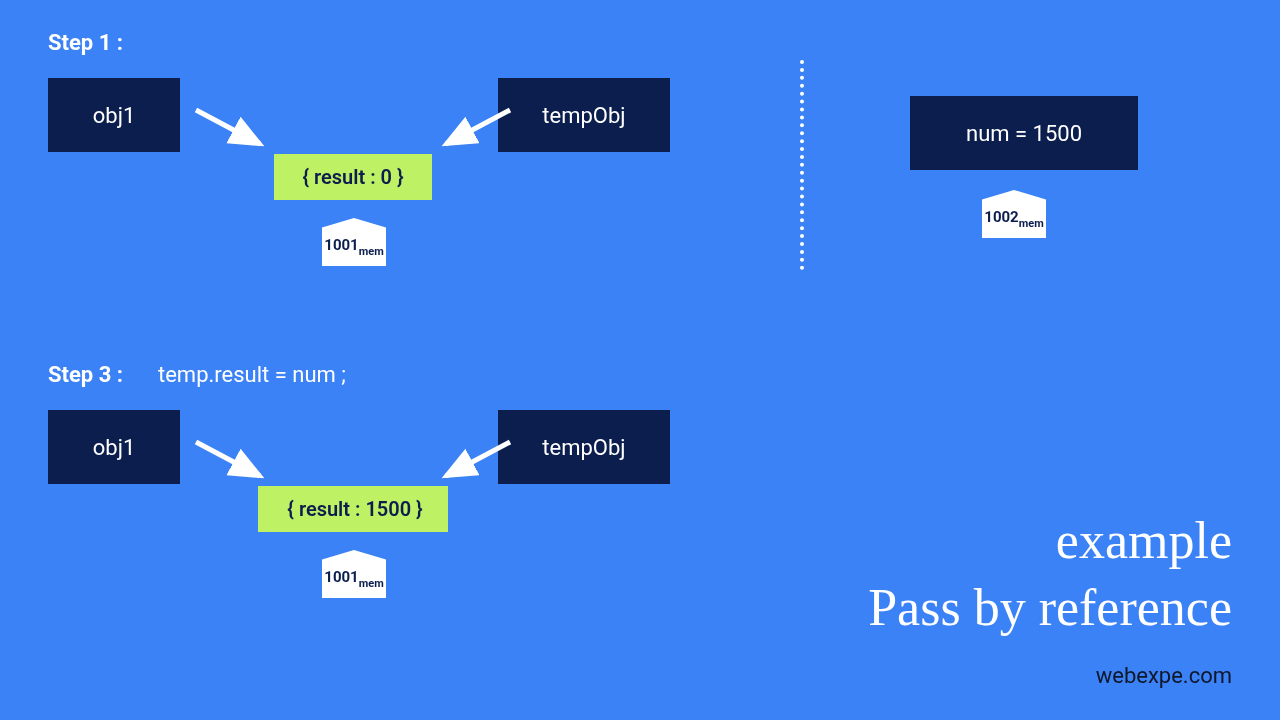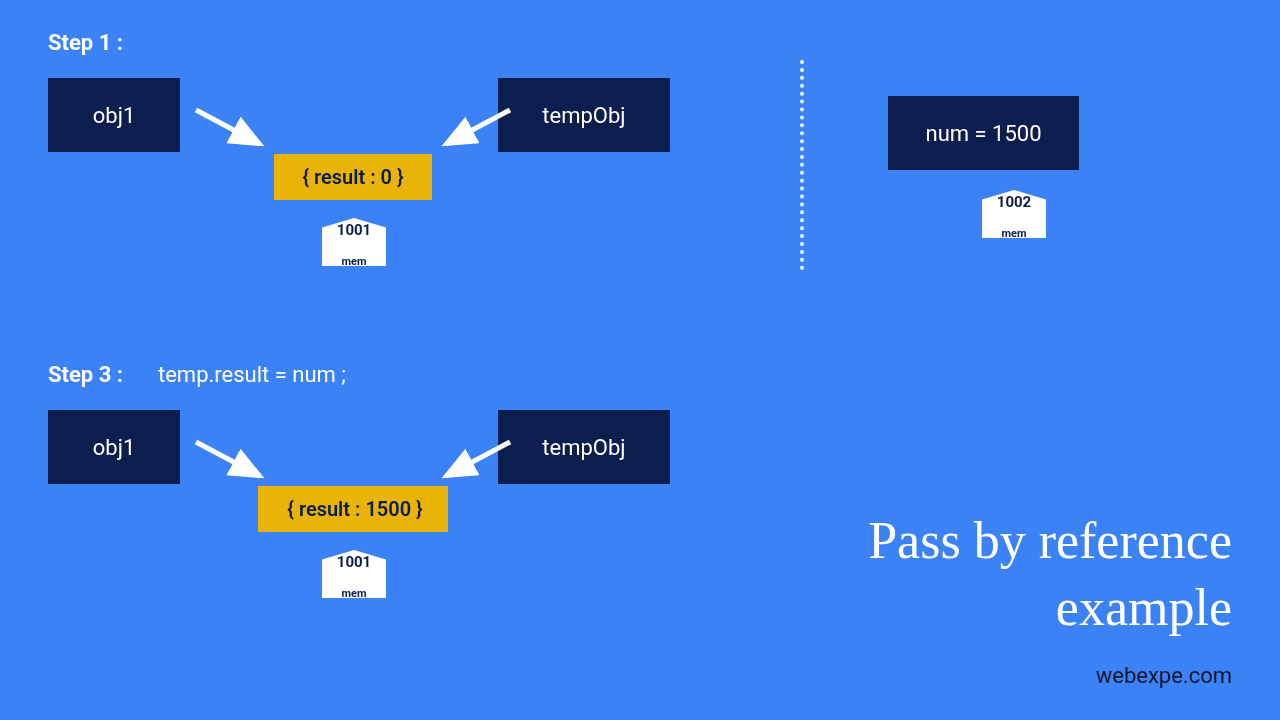--- a/index.html
+++ b/index.html
@@ -28,37 +28,37 @@
     background: #0b1e4d;
     color: #ffffff;
     display: flex;
     align-items: center;
     justify-content: center;
     font-size: 22px;
     font-weight: 400;
   }
   .white-box {
     position: absolute;
-    background: #eab308;
+    background: #bef264;
     color: #0b1e4d;
     display: flex;
     align-items: center;
     justify-content: center;
     font-size: 20px;
     font-weight: 600;
     padding: 10px 18px;
   }
   .mem-tag {
     position: absolute;
     background: #ffffff;
     color: #0b1e4d;
     width: 64px;
     height: 48px;
     display: flex;
-    flex-direction: column;
+    flex-direction: row;
     align-items: center;
     justify-content: center;
     clip-path: polygon(50% 0%, 100% 20%, 100% 100%, 0% 100%, 0% 20%);
   }
   .mem-tag .num {
     font-size: 15px;
     font-weight: 700;
     line-height: 1;
     margin-top: 6px;
   }
@@ -125,21 +125,21 @@
   <defs>
       <marker id="ah2" markerWidth="8" markerHeight="8" refX="6" refY="3" orient="auto">
         <polygon points="0 0, 7 3, 0 6" fill="#ffffff"></polygon>
       </marker>
     </defs>
   <line x1="82" y1="10" x2="18" y2="44" stroke="#ffffff" stroke-width="5" marker-end="url(#ah2)"></line>
 </svg>
 
 <div class="dotted-divider" style="left:800px; top:60px; height:210px;"></div>
 
-<div class="dark-box" style="left:888px; top:96px; width:191px; height:74px;">num = 1500</div>
+<div class="dark-box" style="left:910px; top:96px; width:228px; height:74px;">num = 1500</div>
 
 <div class="mem-tag" style="left:982px; top:190px;">
   <div class="num">1002</div>
   <div class="mem">mem</div>
 </div>
 
 <div class="step-label" style="left:48px; top:362px;">Step 3 :</div>
 <div class="code-label" style="left:158px; top:362px;">temp.result = num ;</div>
 
 <div class="dark-box" style="left:48px; top:410px; width:132px; height:74px;">obj1</div>
@@ -165,17 +165,17 @@
 <svg class="arrow" style="left:428px; top:432px;" width="90" height="60">
   <defs>
       <marker id="ah4" markerWidth="8" markerHeight="8" refX="6" refY="3" orient="auto">
         <polygon points="0 0, 7 3, 0 6" fill="#ffffff"></polygon>
       </marker>
     </defs>
   <line x1="82" y1="10" x2="18" y2="44" stroke="#ffffff" stroke-width="5" marker-end="url(#ah4)"></line>
 </svg>
 
 <div class="title">
+  <div>example</div>
   <div>Pass by reference</div>
-  <div>example</div>
 </div>
 
 <div class="site">webexpe.com</div>
 
 </body></html>

